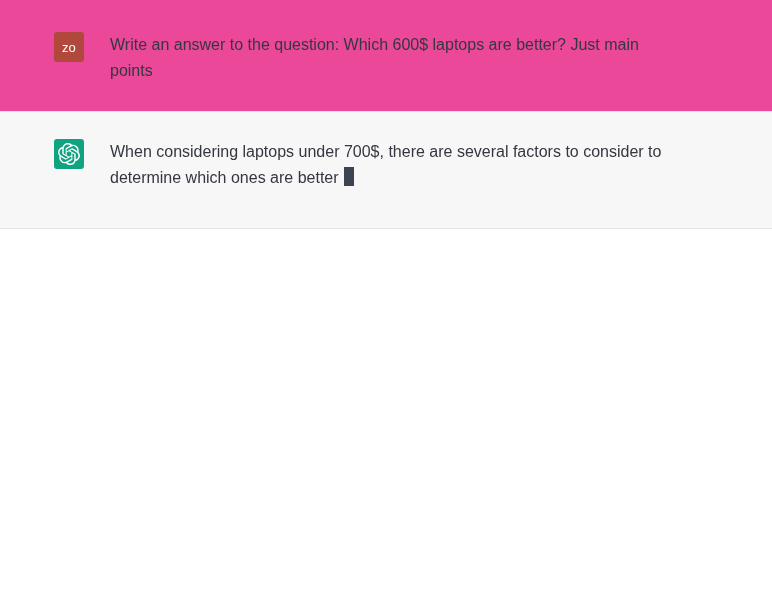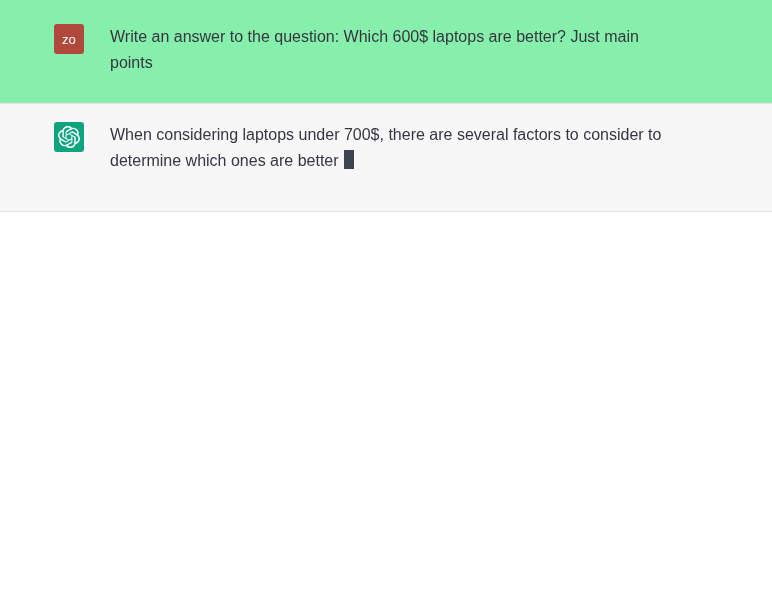--- a/index.html
+++ b/index.html
@@ -20,29 +20,29 @@
   }
   .message-row {
     display: flex;
     align-items: flex-start;
     padding-left: 54px;
     gap: 26px;
     box-sizing: border-box;
     width: 772px;
   }
   .message-row.user {
-    background: #86efac;
-    padding-top: 24px;
+    background: #ec4899;
+    padding-top: 32px;
     padding-bottom: 27px;
   }
   .message-row.assistant {
     background: var(--assistant-row-bg, #f7f7f8);
     border-top: 1px solid var(--row-border, #e4e4e6);
     border-bottom: 1px solid var(--row-border, #e4e4e6);
-    padding-top: 18px;
+    padding-top: 27px;
     padding-bottom: 37px;
   }
   .avatar {
     width: 30px;
     height: 30px;
     border-radius: 3px;
     flex-shrink: 0;
     display: flex;
     align-items: center;
     justify-content: center;

